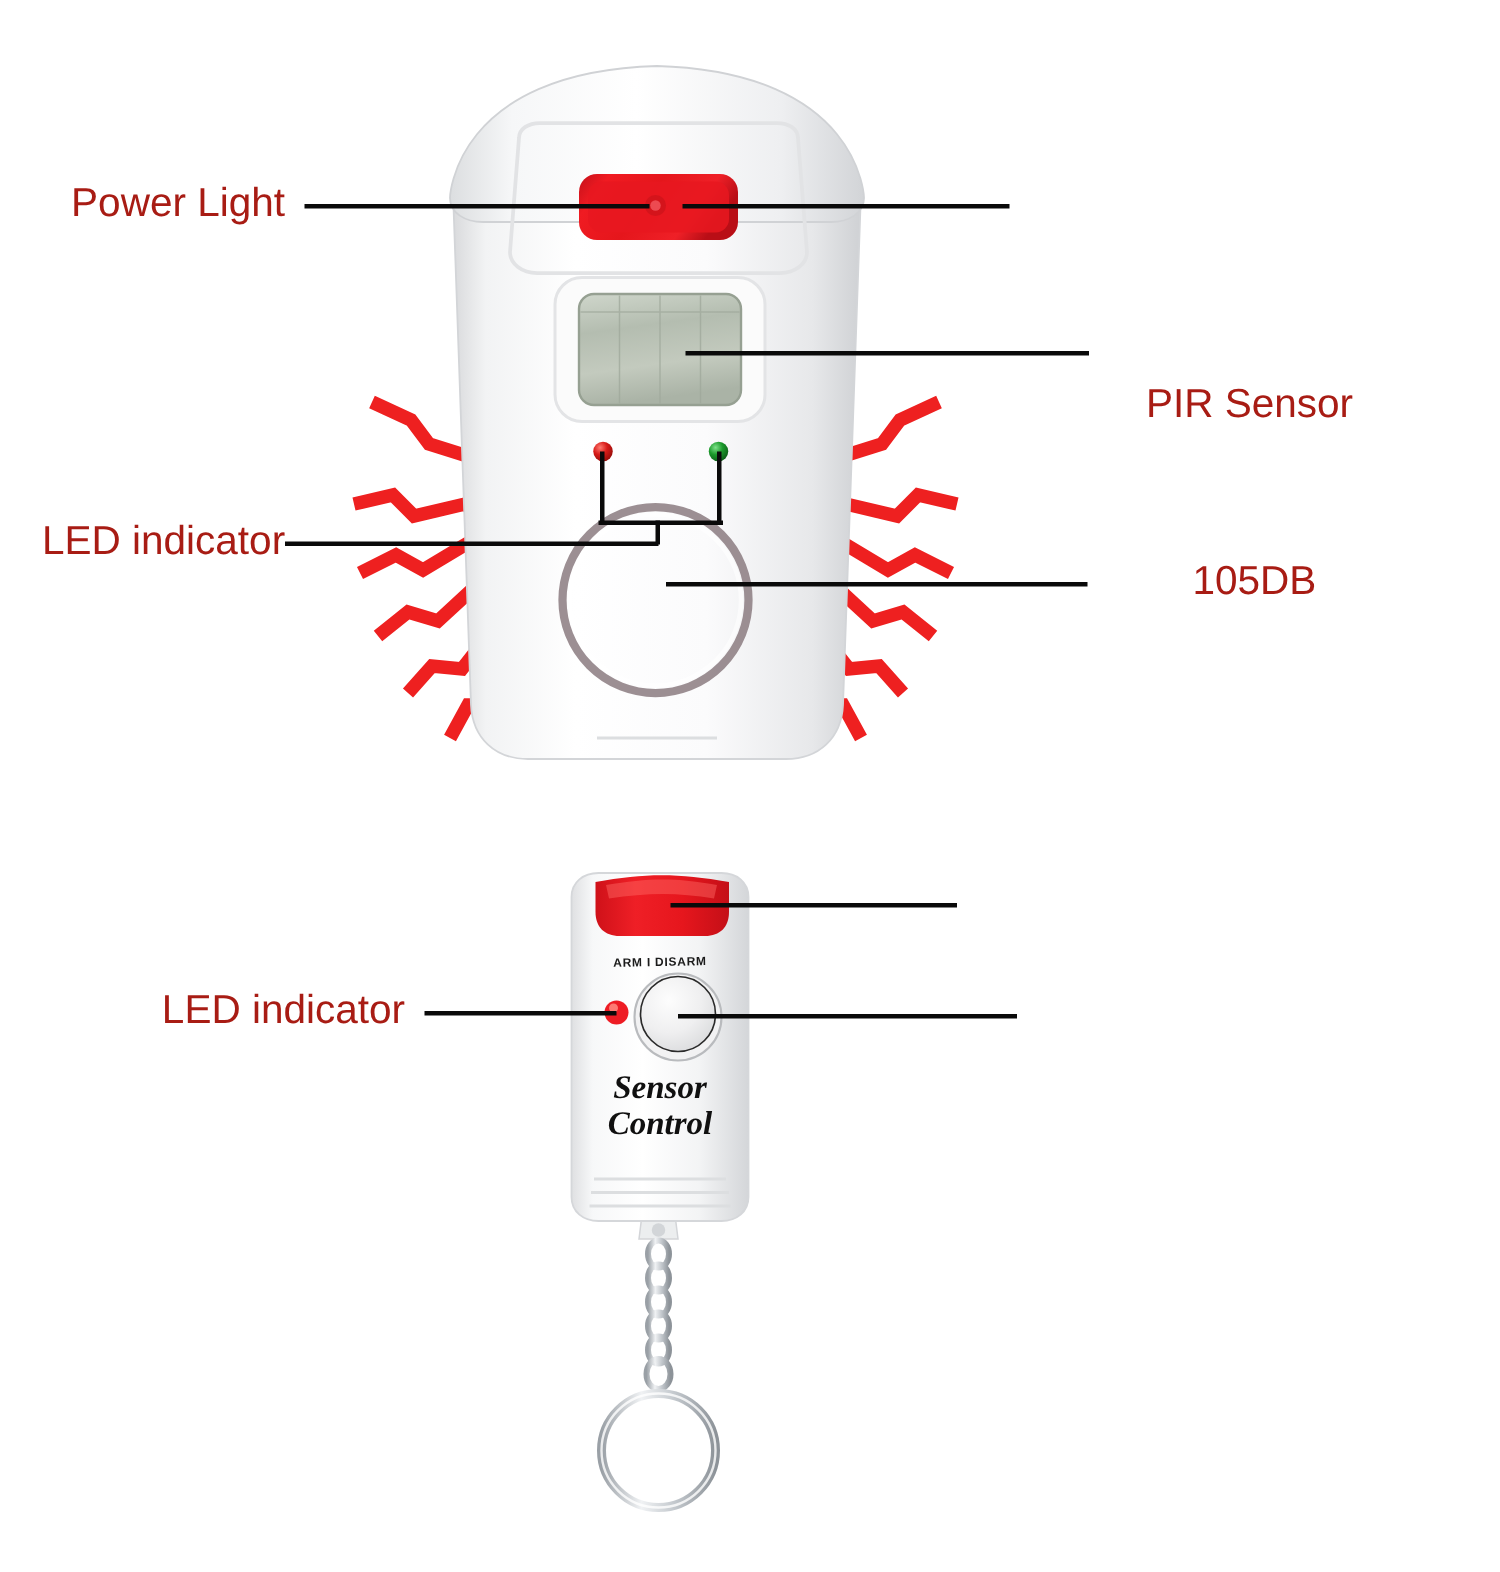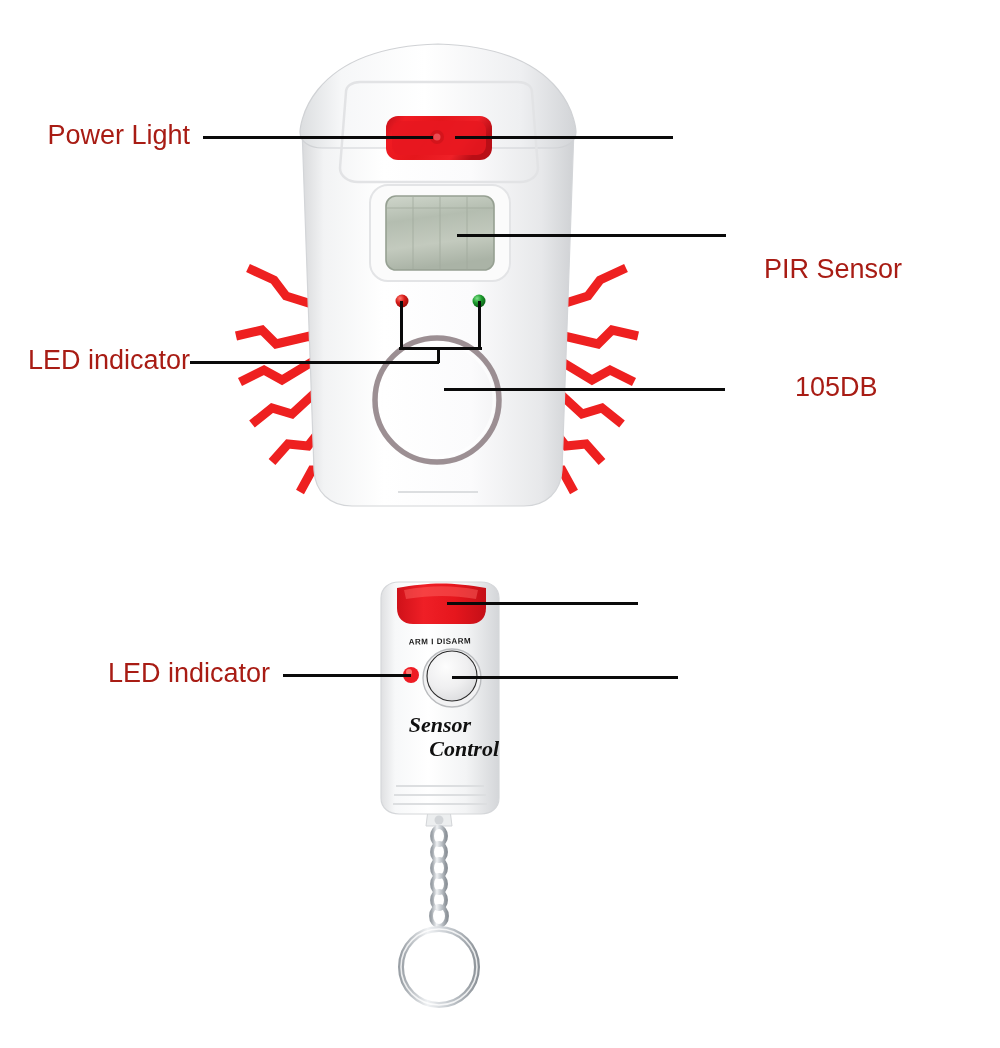--- a/index.html
+++ b/index.html
@@ -232,21 +232,21 @@
     </g>
   </svg>
 
   <div style="position:absolute; left:381px; top:637px; width:118px; text-align:center;
               font-family:'Liberation Sans', sans-serif; font-weight:bold; font-size:8px;
               letter-spacing:0.5px; color:#1b1b1b; transform:rotate(-1deg);">ARM  I  DISARM</div>
 
   <div style="position:absolute; left:381px; top:712px; width:118px; text-align:center;
               font-family:'Liberation Serif', serif; font-weight:bold; font-style:italic;
               font-size:22px; color:#101010;">Sensor</div>
-  <div style="position:absolute; left:381px; top:736px; width:118px; text-align:right;
+  <div style="position:absolute; left:381px; top:736px; width:118px; text-align:center;
               font-family:'Liberation Serif', serif; font-weight:bold; font-style:italic;
               font-size:22px; color:#101010;">Control</div>
 
   <div class="leader" style="left:203px; top:136px; width:230px;"></div>
 
   <div class="leader" style="left:455px; top:136px; width:218px;"></div>
 
   <div class="leader" style="left:457px; top:234px; width:269px;"></div>
 
   <div class="leader" style="left:190px; top:361px; width:249px;"></div>

